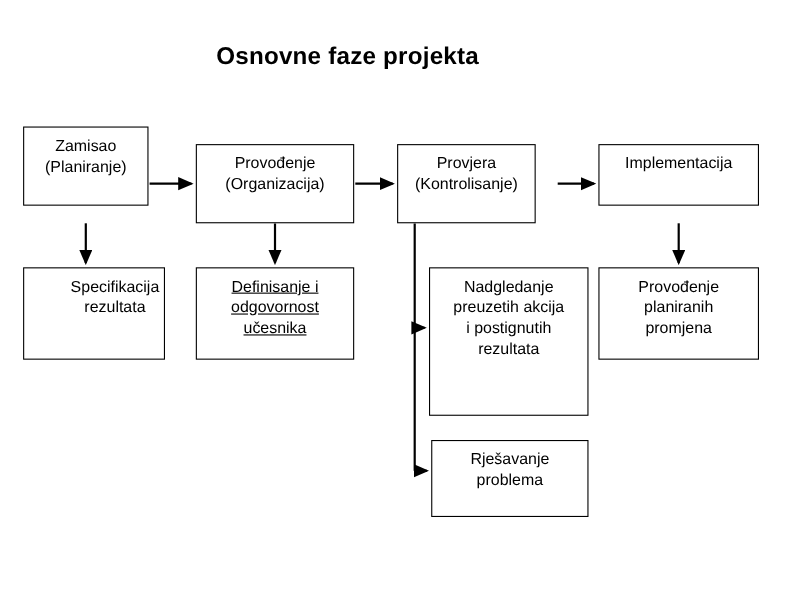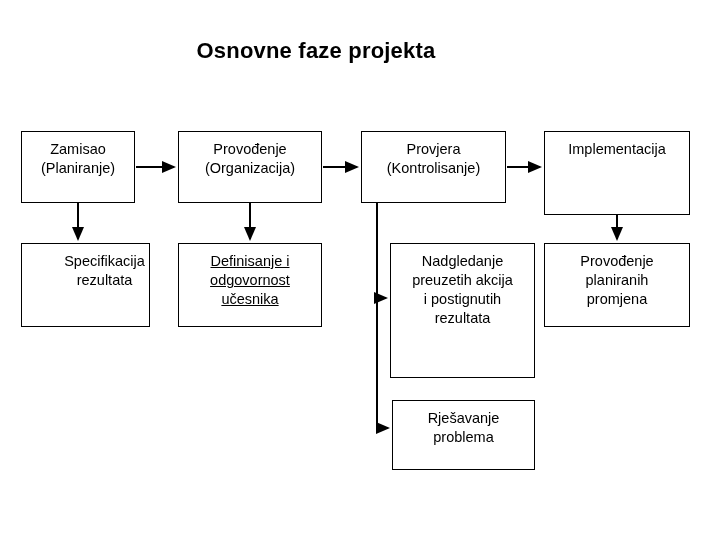--- a/index.html
+++ b/index.html
@@ -71,30 +71,30 @@
 
     <line x1="78" y1="203" x2="78" y2="239" stroke="#000000" stroke-width="2" marker-end="url(#arrow)"></line>
     <line x1="250" y1="203" x2="250" y2="239" stroke="#000000" stroke-width="2" marker-end="url(#arrow)"></line>
     <line x1="617" y1="203" x2="617" y2="239" stroke="#000000" stroke-width="2" marker-end="url(#arrow)"></line>
 
     <path d="M377,203 L377,428" stroke="#000000" stroke-width="2" fill="none"></path>
     <line x1="377" y1="298" x2="386" y2="298" stroke="#000000" stroke-width="2" marker-end="url(#arrow)"></line>
     <line x1="377" y1="428" x2="388" y2="428" stroke="#000000" stroke-width="2" marker-end="url(#arrow)"></line>
   </svg>
 
-  <div class="node" style="left:21px; top:131px; width:114px; height:72px;">Zamisao
+  <div class="node" style="left:21px; top:115px; width:114px; height:72px;">Zamisao
 (Planiranje)</div>
 
   <div class="node" style="left:178px; top:131px; width:144px; height:72px;">Provođenje
 (Organizacija)</div>
 
-  <div class="node" style="left:361px; top:131px; width:145px; height:72px;">Provjera
+  <div class="node" style="left:361px; top:131px; width:126px; height:72px;">Provjera
 (Kontrolisanje)</div>
 
-  <div class="node" style="left:544px; top:131px; width:146px; height:84px;">Implementacija</div>
+  <div class="node" style="left:544px; top:131px; width:146px; height:56px;">Implementacija</div>
 
   <div class="node" style="left:21px; top:243px; width:129px; height:84px;padding-left:38px;">Specifikacija
 rezultata</div>
 
   <div class="node" style="left:178px; top:243px; width:144px; height:84px;text-decoration:underline;">Definisanje i
 odgovornost
 učesnika</div>
 
   <div class="node" style="left:390px; top:243px; width:145px; height:135px;">Nadgledanje
 preuzetih akcija

